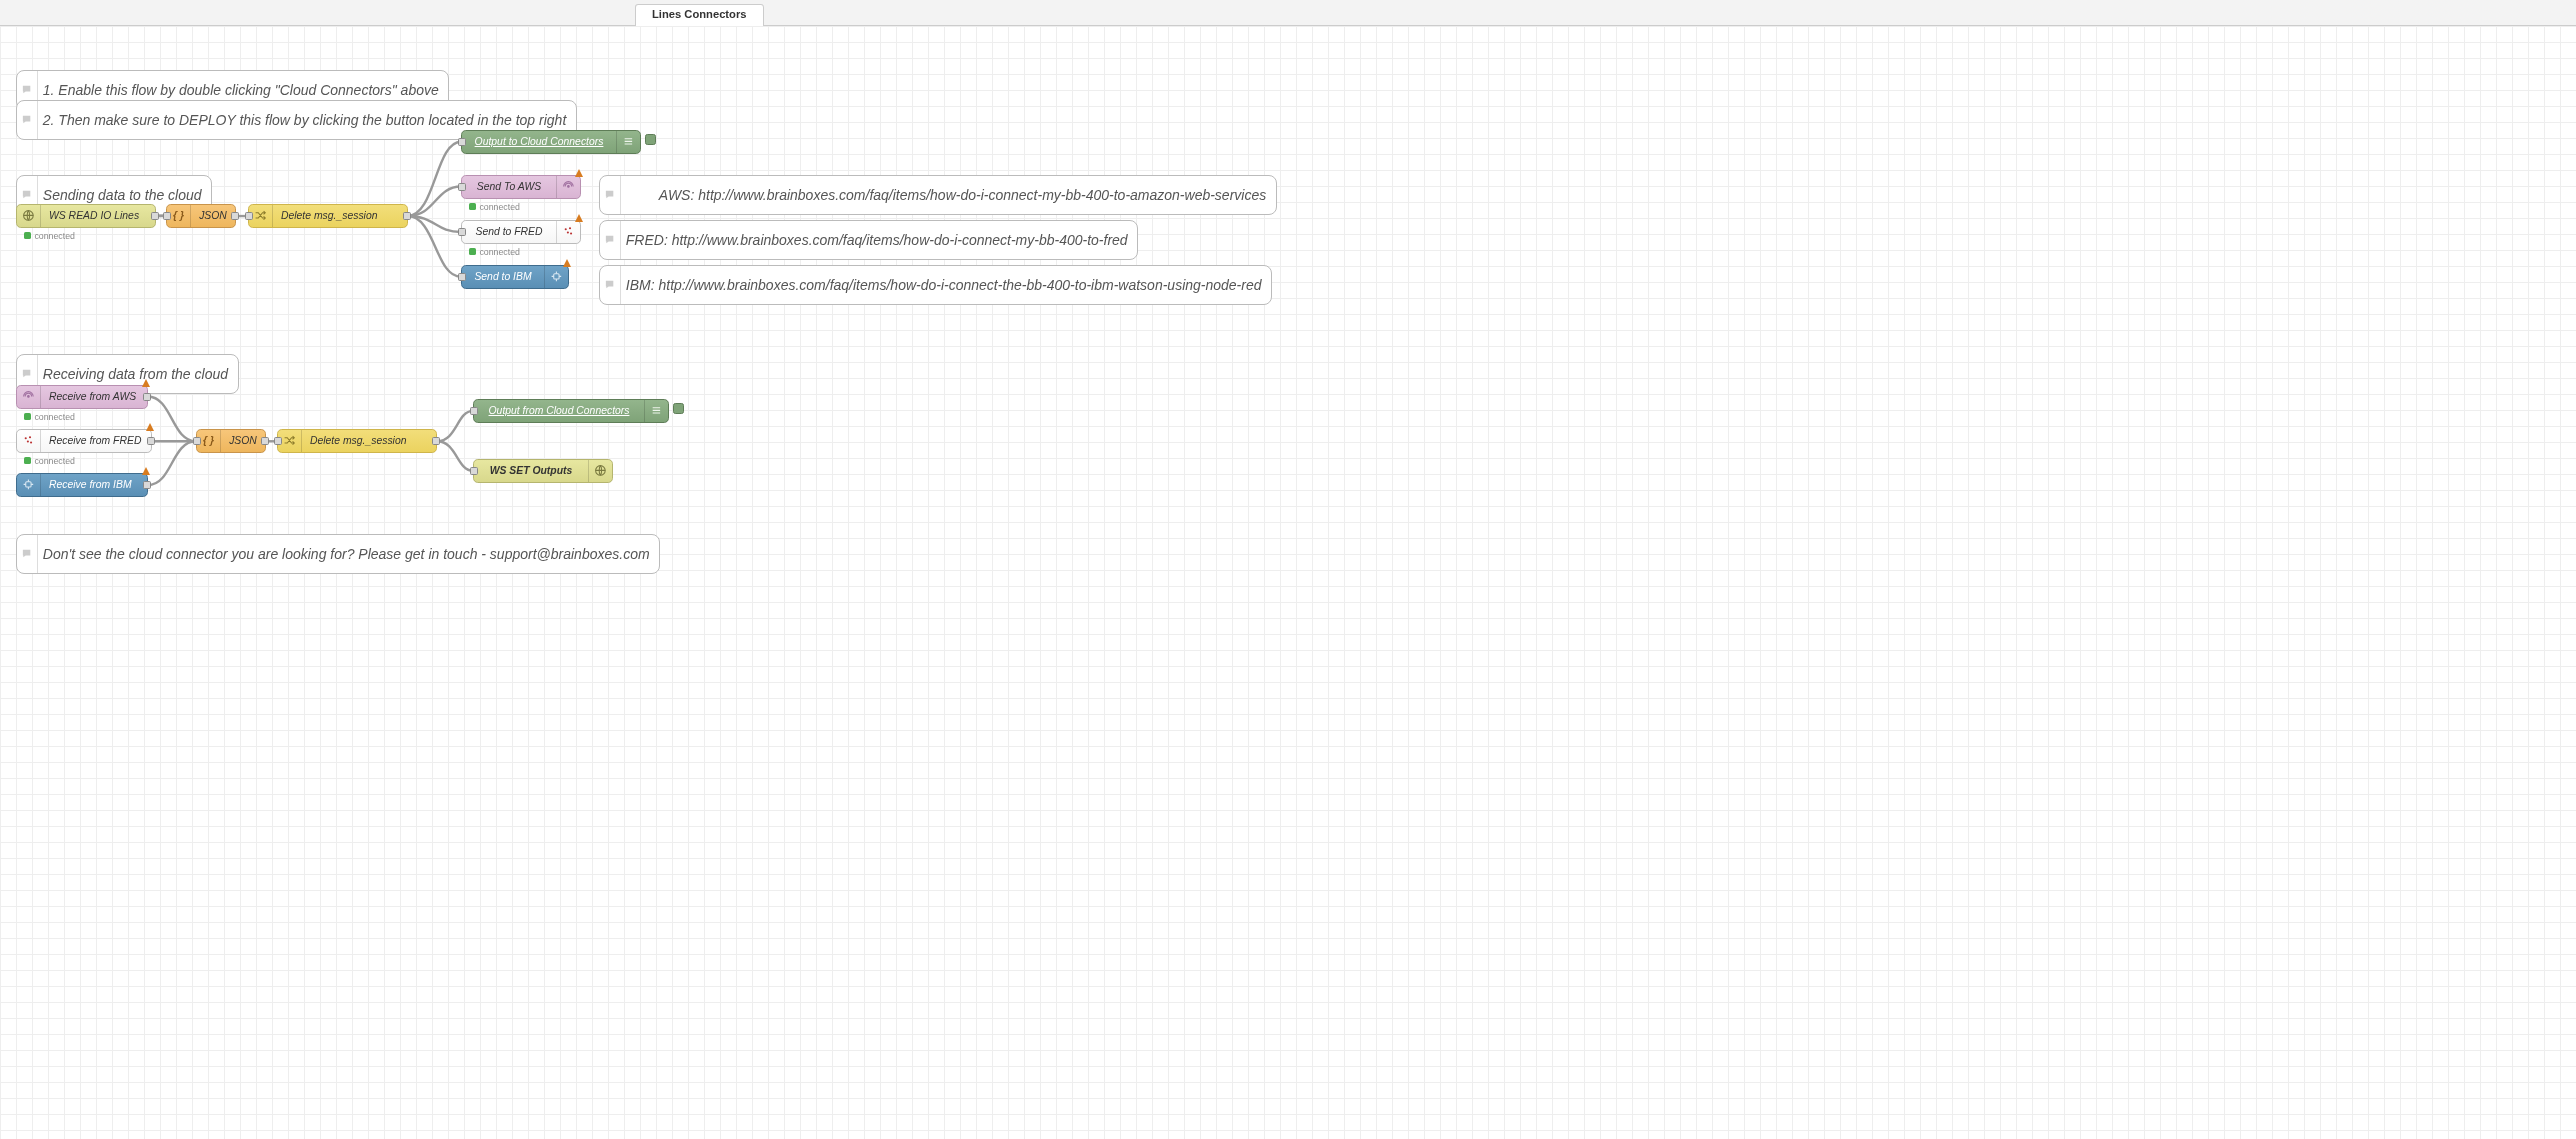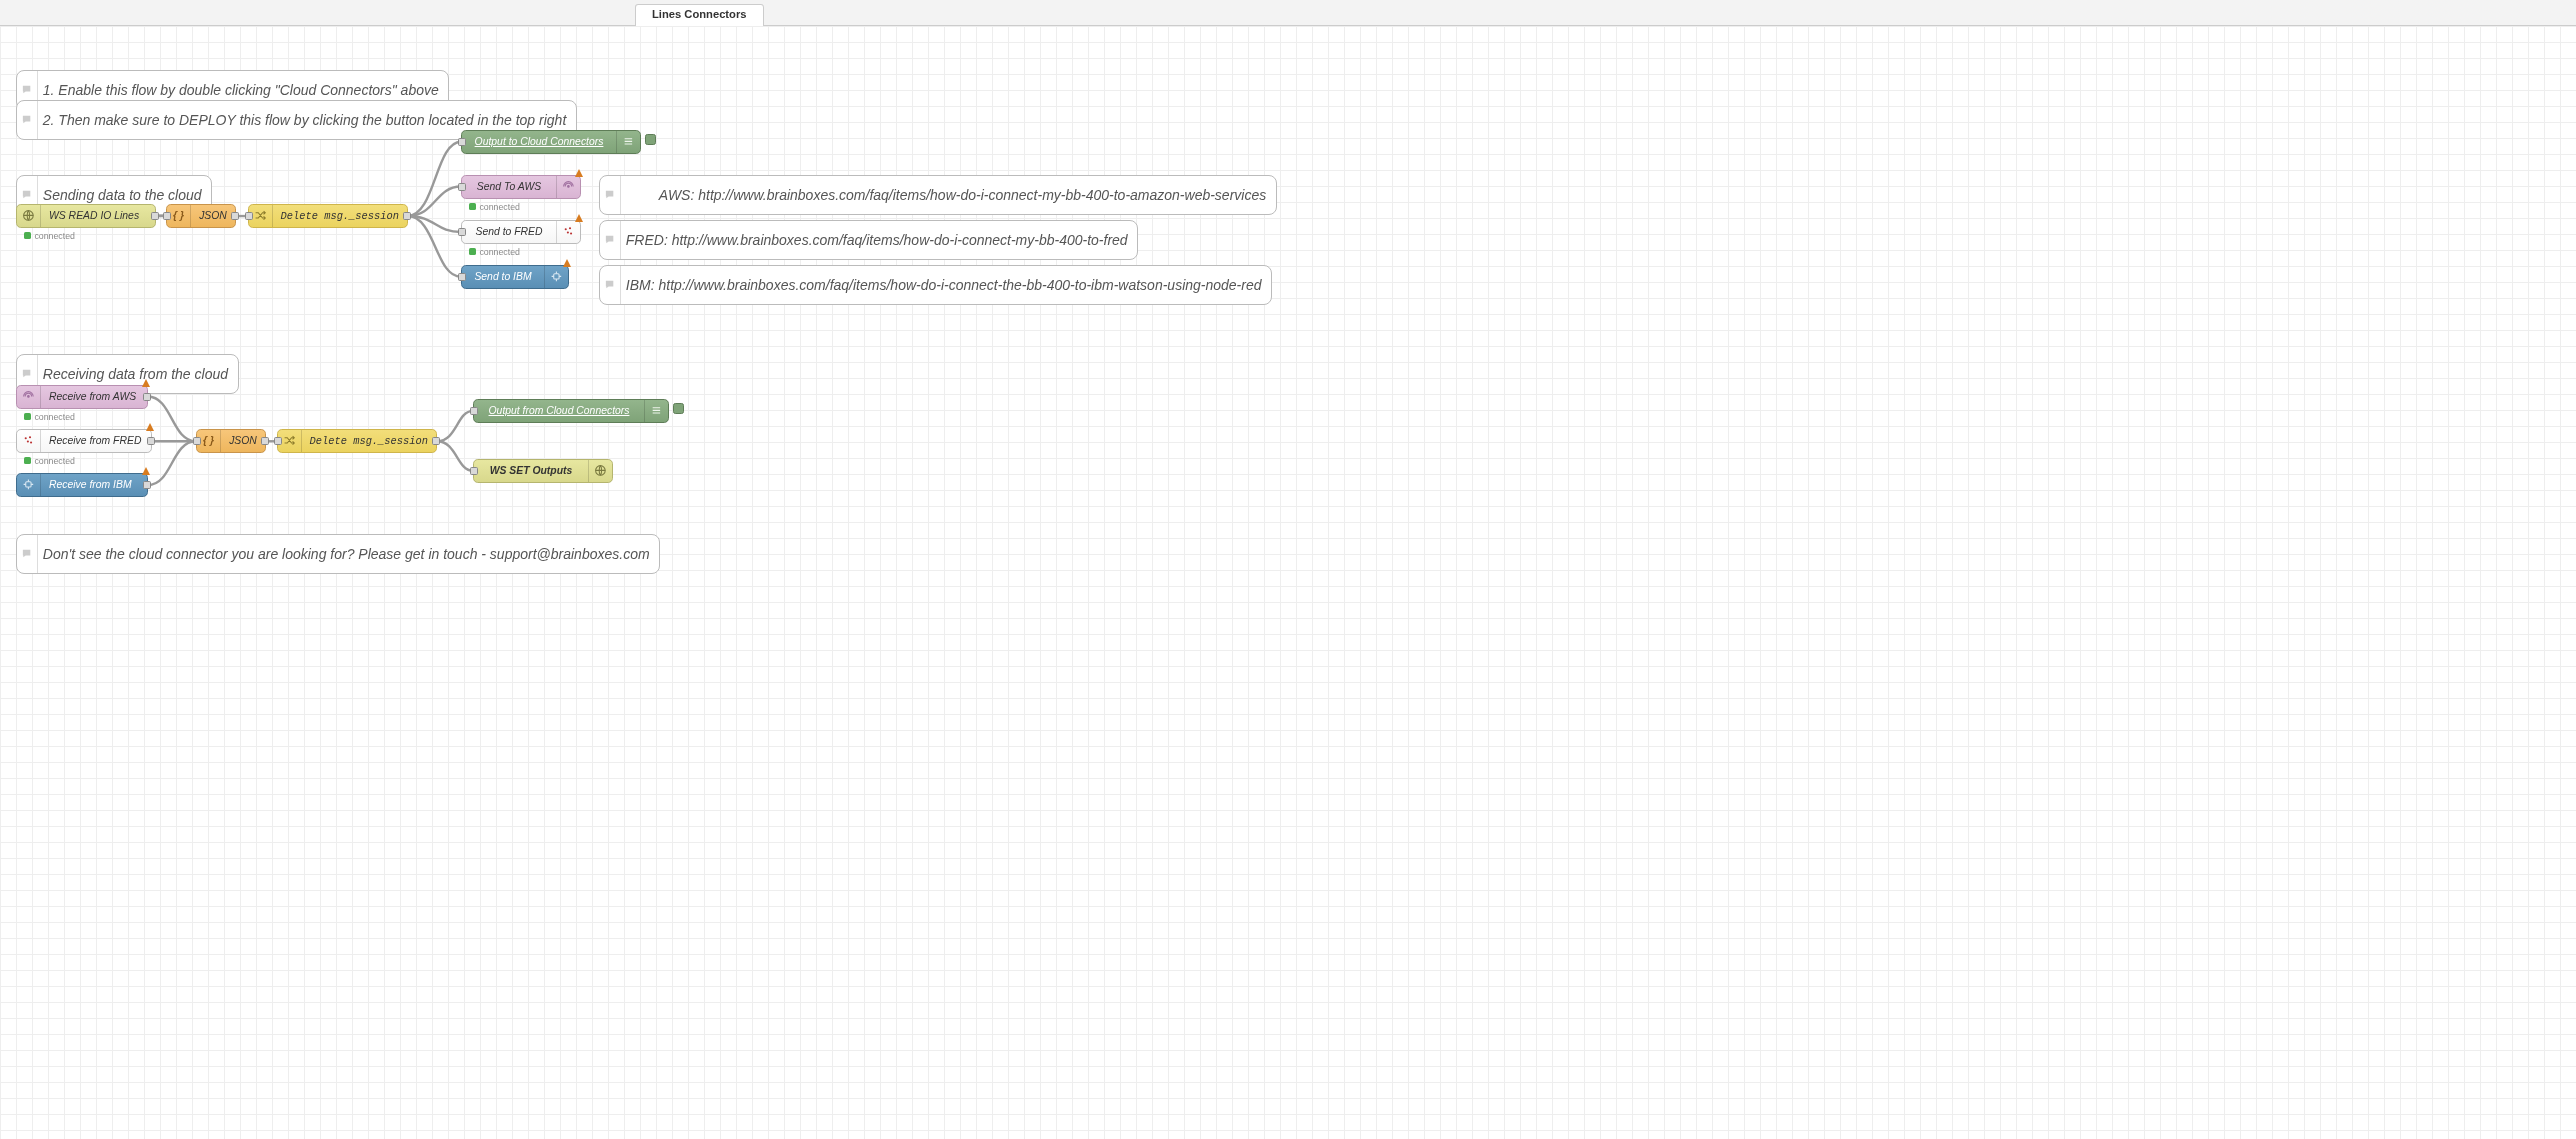--- a/index.html
+++ b/index.html
@@ -24,21 +24,21 @@
   .port.out{right:-4px;top:50%;margin-top:-4px;}
   .status{position:absolute;display:flex;align-items:center;font-size:8.8px;color:#888;}
   .status-dot{width:7.2px;height:7.2px;border-radius:1.6px;margin-right:3.2px;}
   .status-dot.green{background:#4caf50;}
   .error-tri{position:absolute;width:0;height:0;border-left:4.8px solid transparent;border-right:4.8px solid transparent;border-bottom:8px solid #d87c20;top:-6.4px;right:-3.2px;}
   .link-badge{position:absolute;display:flex;gap:3.2px;align-items:center;}
   .link-badge .b2{width:11.2px;height:11.2px;border-radius:2.4px;}
   
   .col-ws   {background:linear-gradient(#e7e7a0,#d8d88c);border-color:#b5b56e;}
   .col-json {background:linear-gradient(#f7c67a,#eeb65d);border-color:#c9944a;}
-  .col-change{background:linear-gradient(#f2de7a,#ebd35f);border-color:#cfb54a;font-family:Liberation Mono, monospace;}
+  .col-change{background:linear-gradient(#f2de7a,#ebd35f);border-color:#cfb54a;}
   .col-linkg{background:linear-gradient(#93b58c,#7fa378);border-color:#5e7d57;color:#fff;text-decoration:underline;}
   .col-aws  {background:linear-gradient(#e5c7e0,#d9b4d3);border-color:#b890b1;}
   .col-fred {background:linear-gradient(#fff,#f6f6f6);border-color:#bbb;}
   .col-ibm  {background:linear-gradient(#6fa3c7,#5a8fb5);border-color:#3f6c8d;color:#fff;}
   .col-wsout{background:linear-gradient(#e7e7a0,#d8d88c);border-color:#b5b56e;font-weight:bold;}
   .iconsvg{width:12.8px;height:12.8px;}
 </style>
 </head>
 <body>
 

